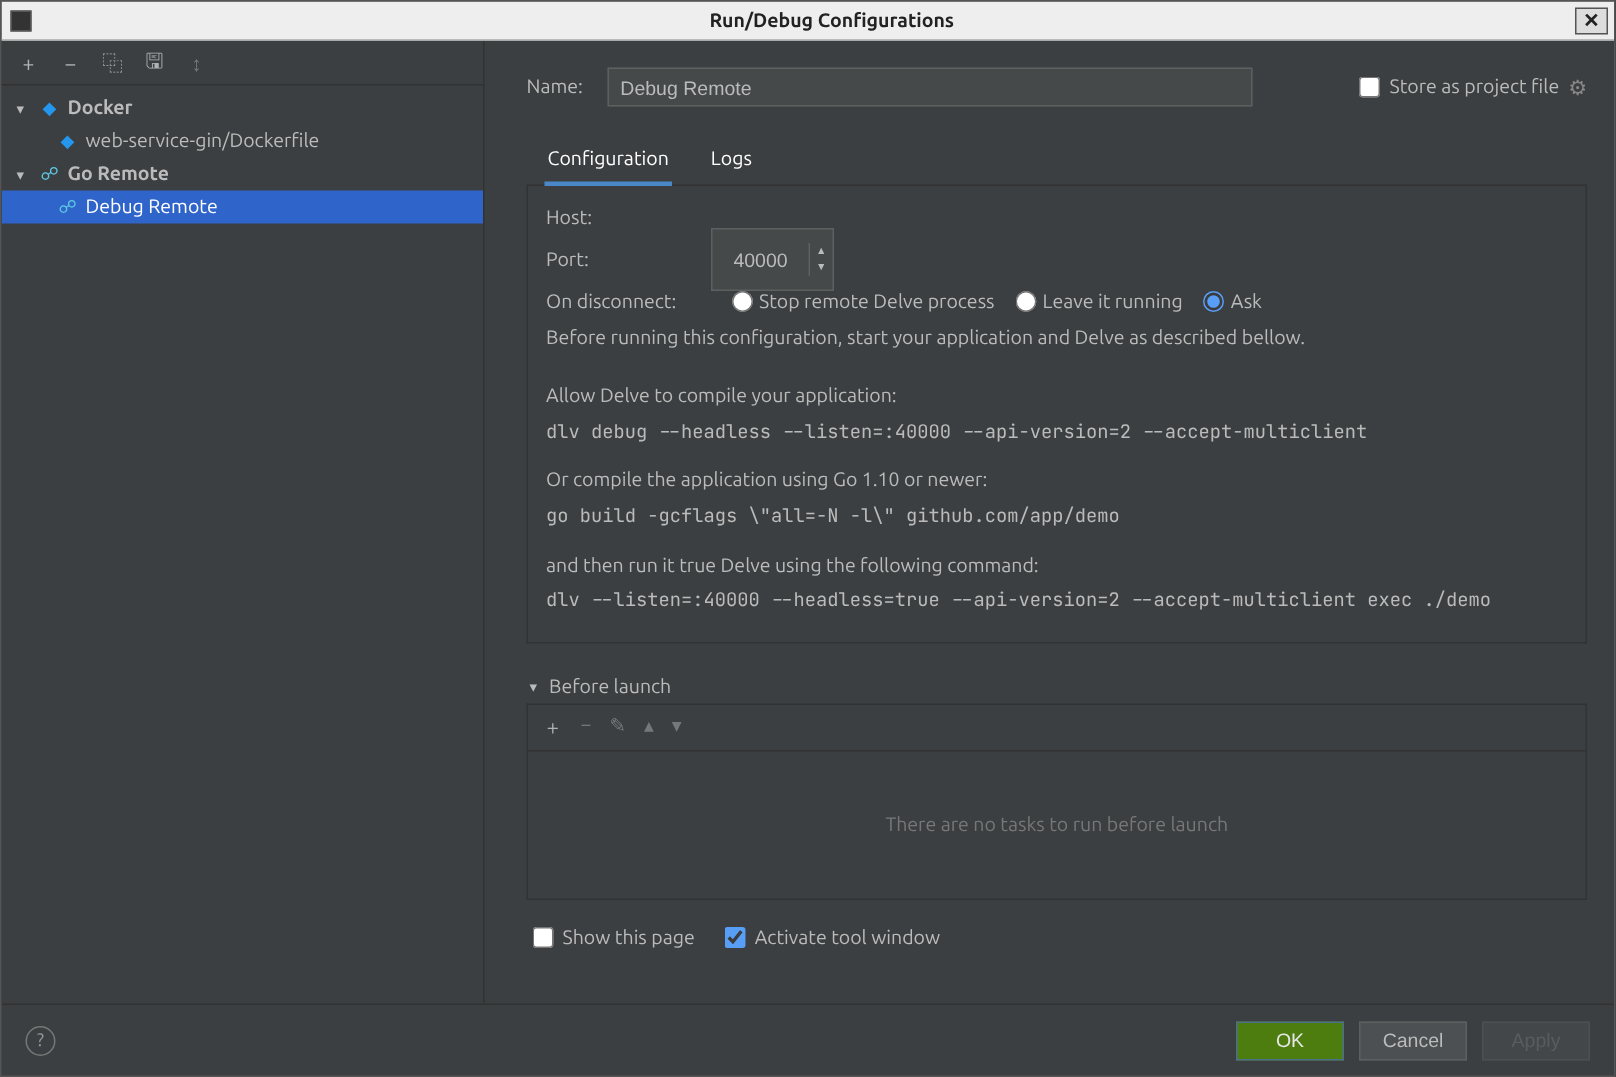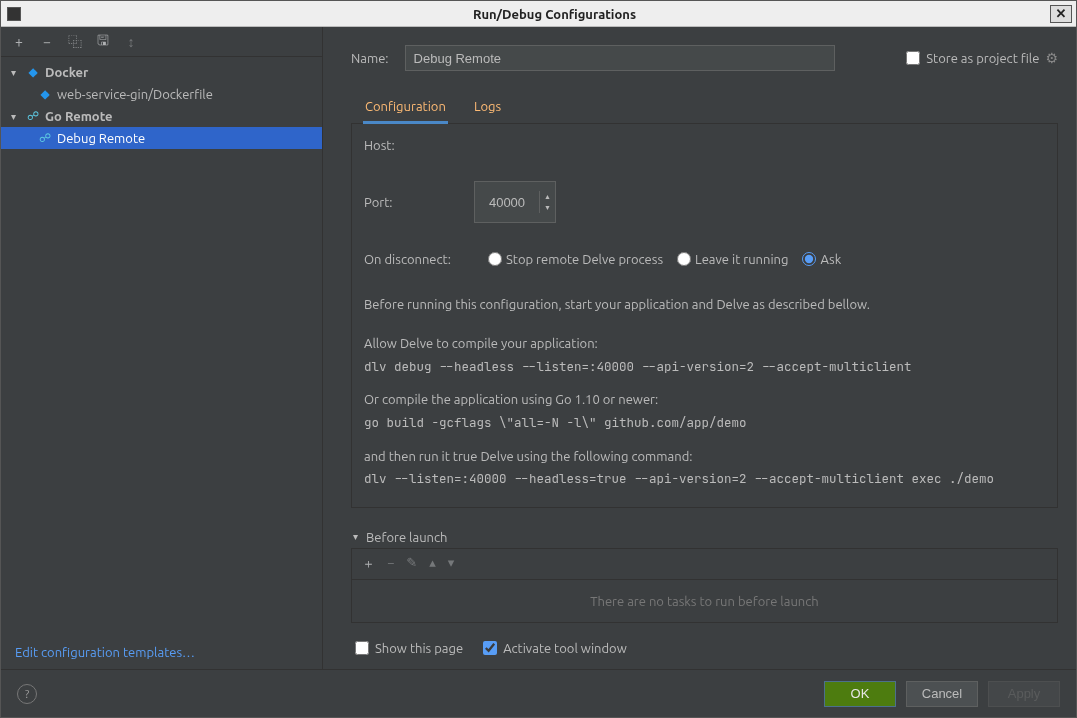--- a/index.html
+++ b/index.html
@@ -154,37 +154,37 @@
   
   .tabs {
     display: flex;
     gap: 24px;
     border-bottom: 1px solid #323232;
     padding-left: 12px;
   }
   .tab {
     padding: 6px 2px 8px;
     cursor: pointer;
-    color: #fdba74;
+    color: #ffffff;
   }
   .tab.active {
     border-bottom: 3px solid #4a88c7;
     margin-bottom: -1px;
   }
   
   .config-body {
     border: 1px solid #323232;
     border-top: none;
     padding: 14px 12px 18px;
     margin-bottom: 18px;
   }
   .field-row {
     display: flex;
     align-items: center;
-    margin-bottom: 29px;
+    margin-bottom: 0;
   }
   .field-label {
     width: 110px;
   }
   .field-row input.host {
     flex: 1;
     background: #45494a;
     border: 1px solid #5e6060;
     color: #bbbbbb;
     height: 26px;
@@ -258,21 +258,21 @@
   .bl-toolbar {
     display: flex;
     gap: 12px;
     padding: 6px 10px;
     border: 1px solid #323232;
     border-bottom: none;
   }
   .bl-toolbar .ticon { color: #afb1b3; cursor: pointer; }
   .bl-empty {
     border: 1px solid #323232;
-    height: 84px;
+    height: 100px;
     display: flex;
     align-items: center;
     justify-content: center;
     color: #777;
     margin-bottom: 14px;
   }
   .bottom-checks {
     display: flex;
     gap: 20px;
     padding: 4px 4px 14px;
@@ -356,21 +356,20 @@
       <div class="tree-row">
         <span class="chevron">▾</span>
         <span class="icon go-icon">☍</span>
         <span class="folder-label">Go Remote</span>
       </div>
       <div class="tree-row child selected">
         <span class="icon go-icon">☍</span>
         <span>Debug Remote</span>
       </div>
     </div>
-    <div class="edit-templates">Edit configuration templates…</div>
   </div>
 
   <div class="right">
     <div class="name-row">
       <span>Name:</span>
       <input type="text" value="Debug Remote" style="">
       <div class="store-row">
         <input type="checkbox" style="">
         <span>Store as project file</span>
         <span class="gear">⚙</span>

